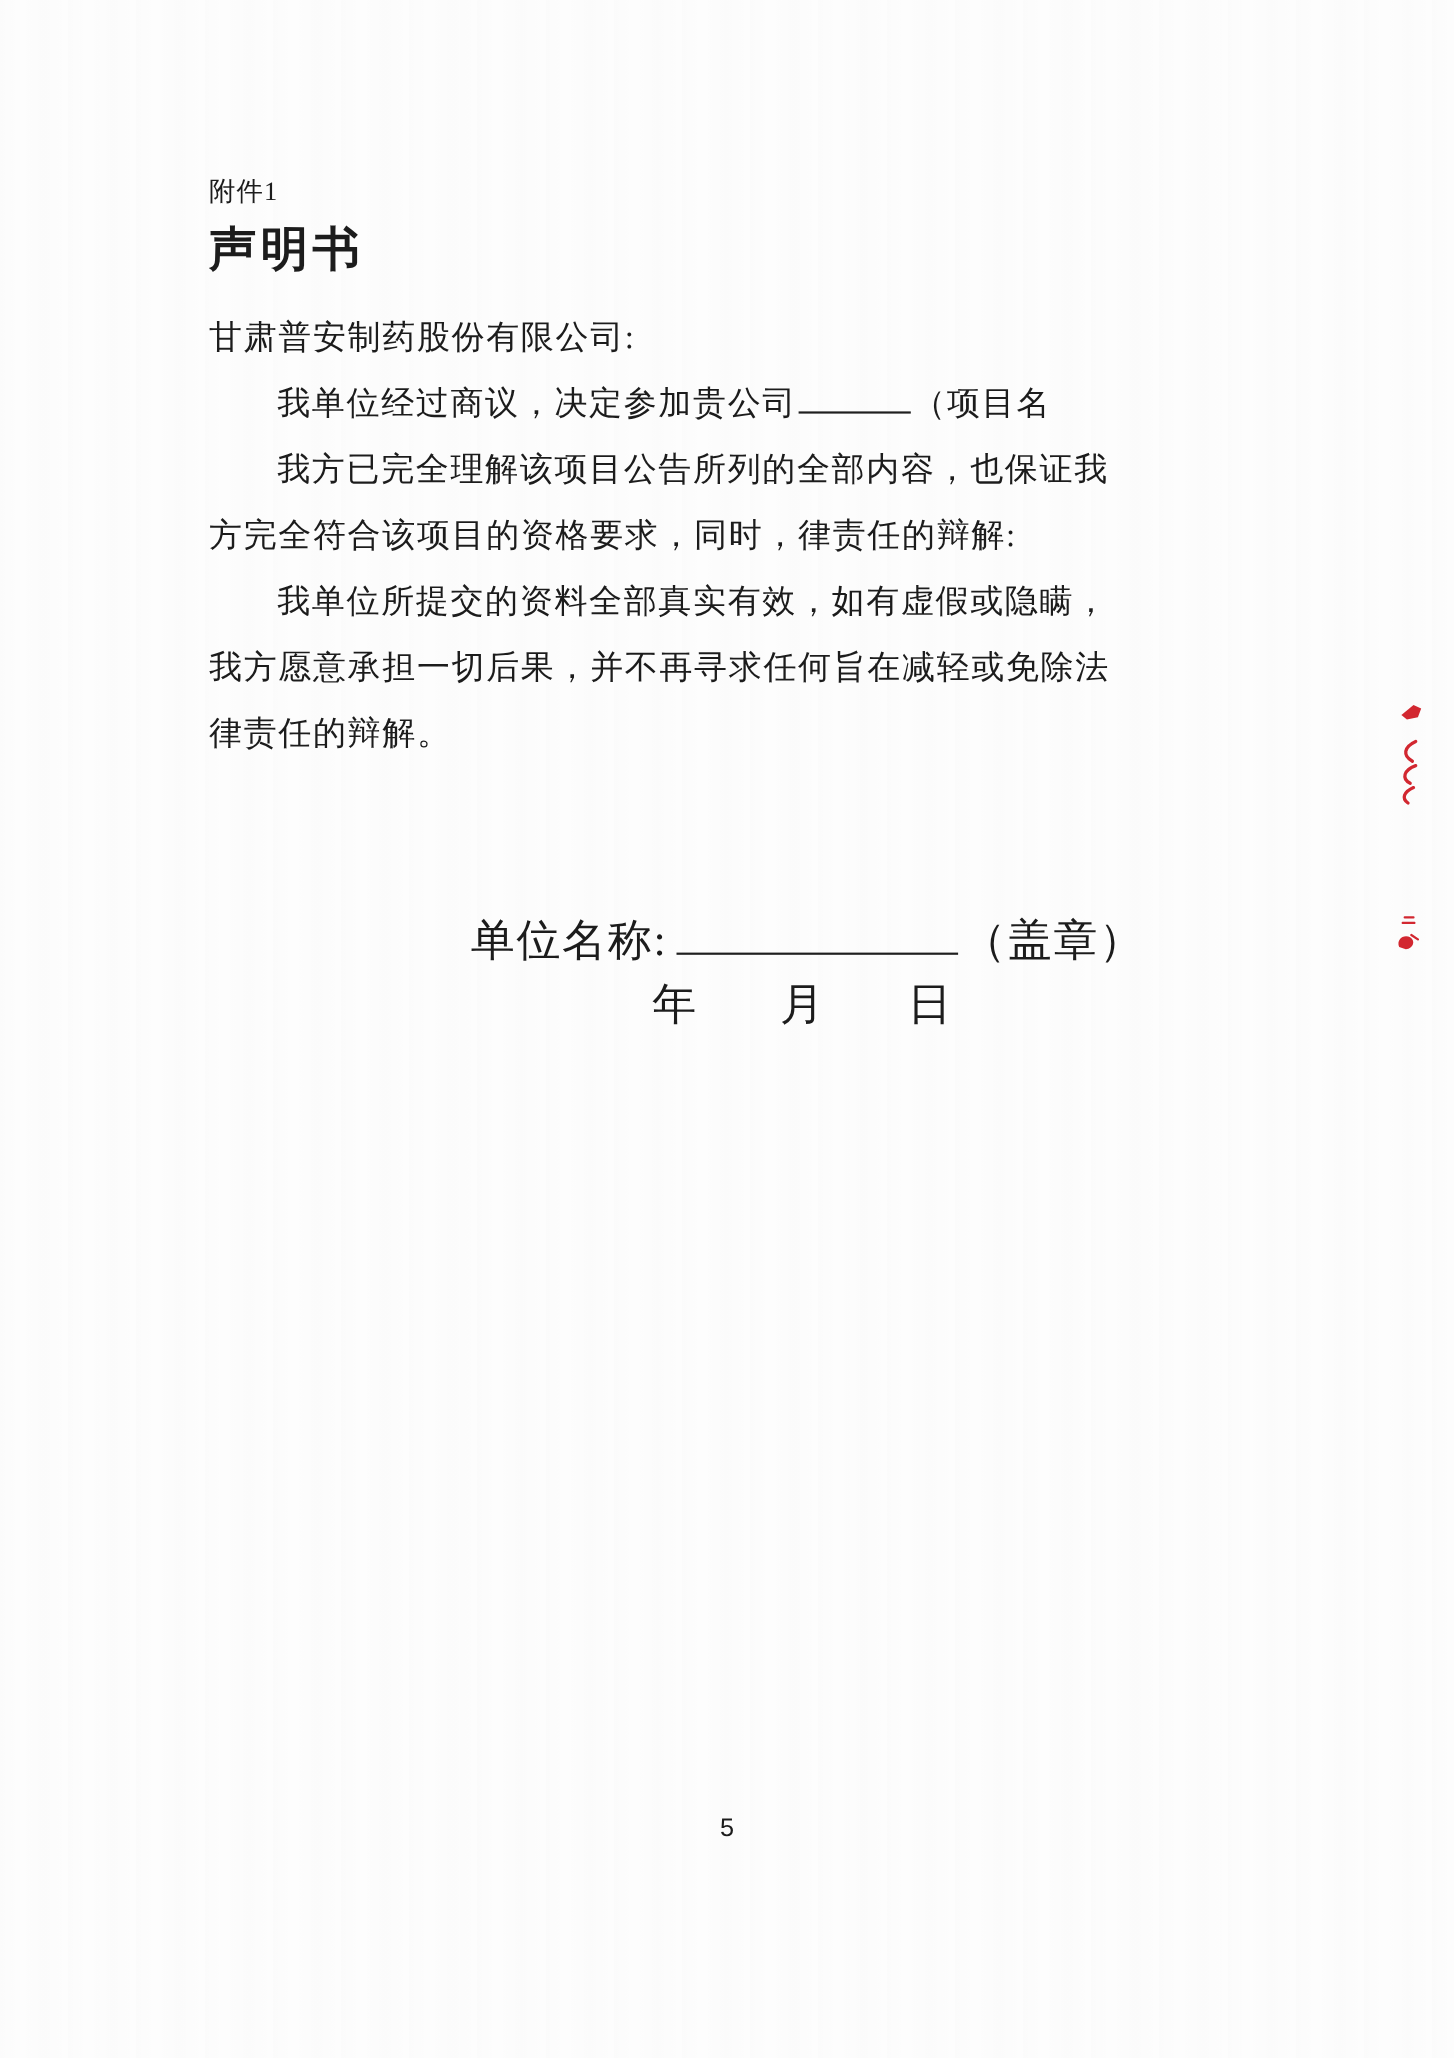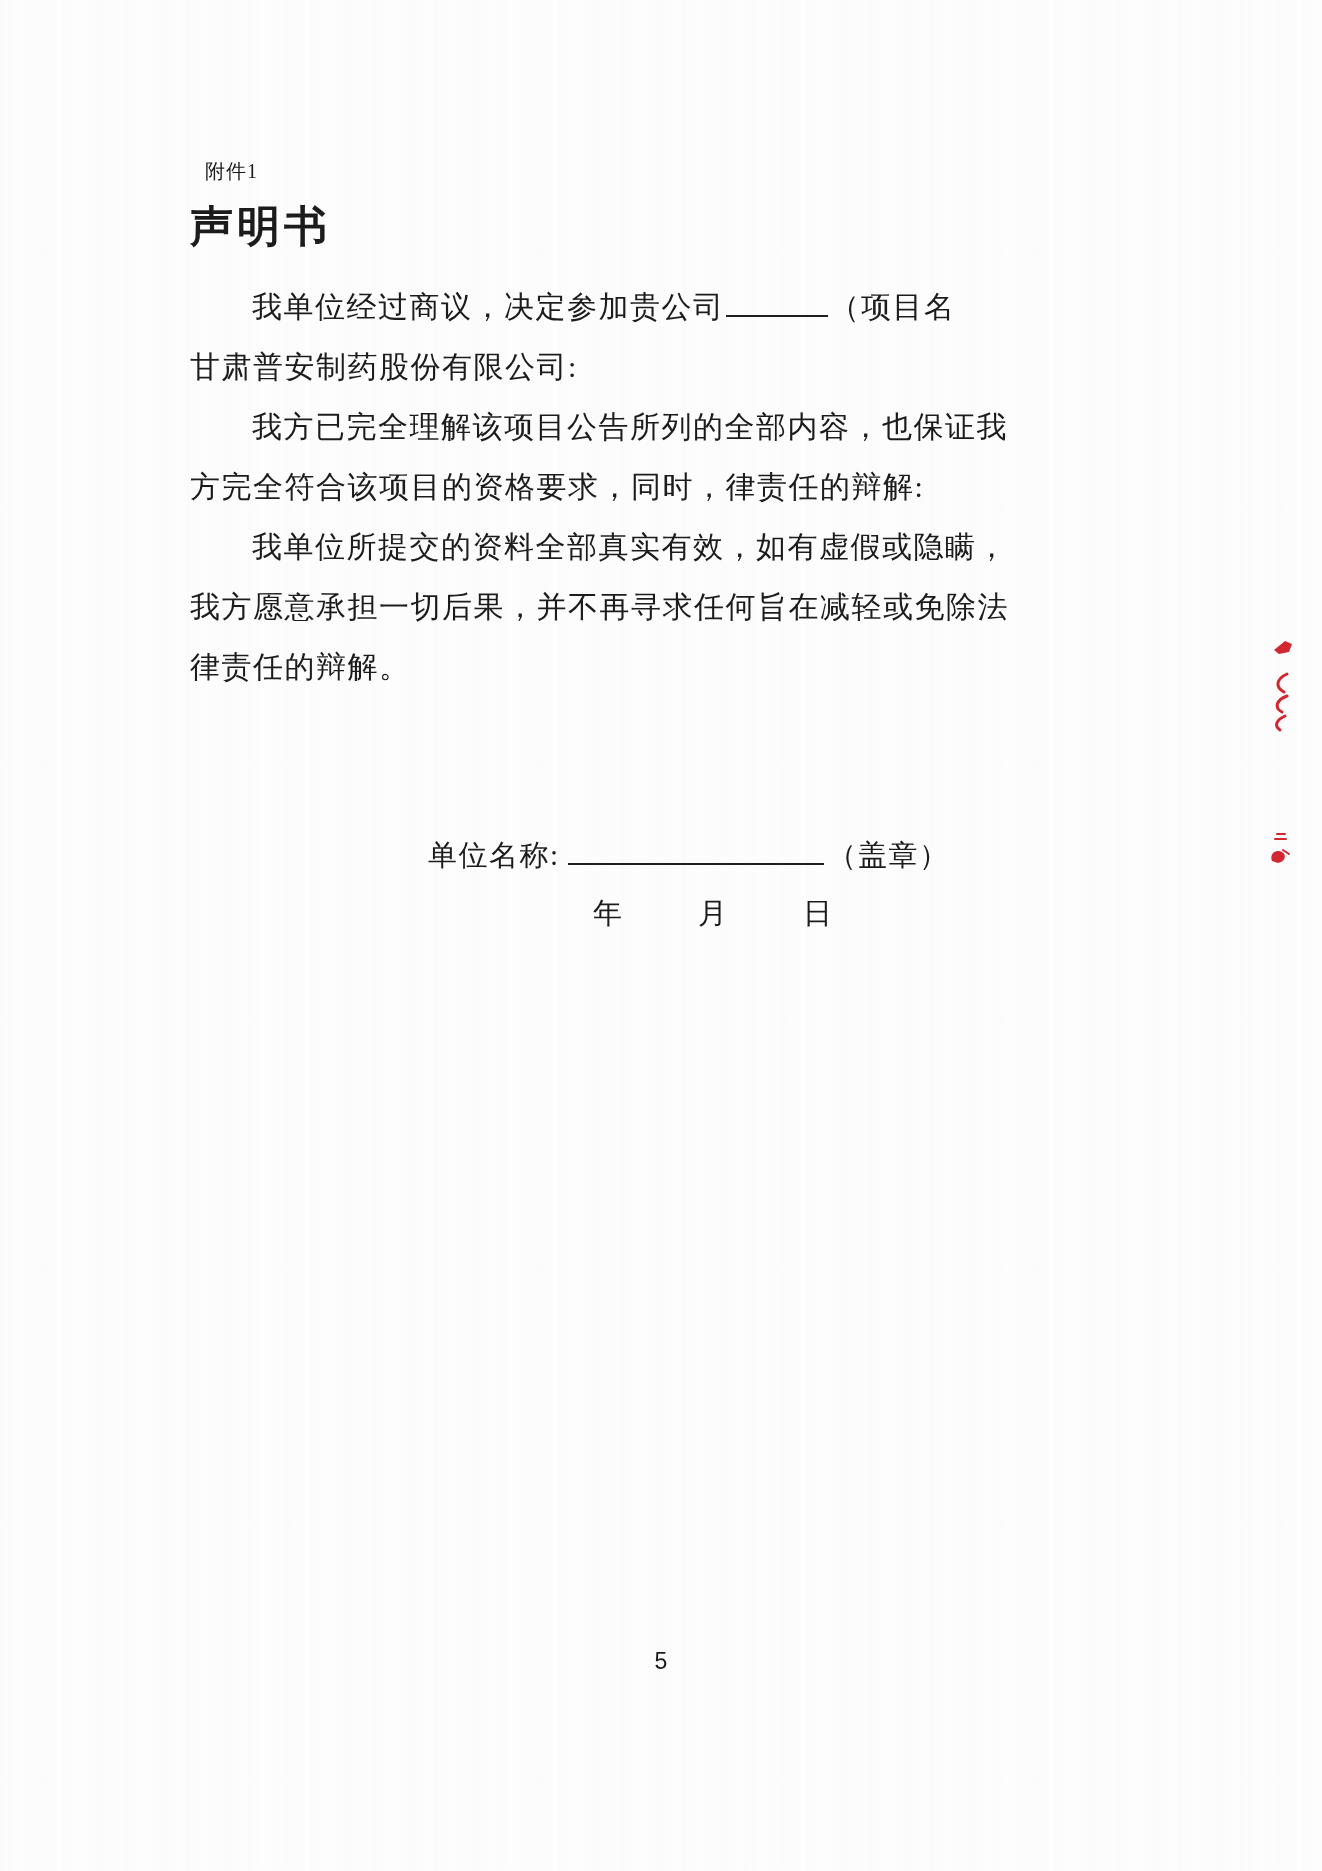--- a/index.html
+++ b/index.html
@@ -18,23 +18,23 @@
   .page {
     position: absolute;
     inset: 0;
     background:
       repeating-linear-gradient(90deg,
         rgba(0,0,0,0.006) 0px, rgba(0,0,0,0.0) 18px,
         rgba(0,0,0,0.008) 40px, rgba(0,0,0,0.0) 62px);
   }
   .attachment-label {
     position: absolute;
-    left: 205px;
+    left: 190px;
     top: 158px;
-    font-size: 20px;
+    font-size: 24px;
     letter-spacing: 1px;
   }
   .doc-title {
     position: absolute;
     left: 190px;
     top: 198px;
     width: 745px;
     font-size: 43px;
     font-weight: 700;
     letter-spacing: 4px;
@@ -62,21 +62,21 @@
     vertical-align: baseline;
     margin: 0 2px 0 1px;
   }
   .signature-block {
     position: absolute;
     left: 428px;
     top: 826px;
     width: 560px;
   }
   .sig-row {
-    font-size: 29px;
+    font-size: 40px;
     line-height: 58px;
     white-space: nowrap;
     letter-spacing: 1.5px;
   }
   .sig-underline {
     display: inline-block;
     height: 34px;
     border-bottom: 2px solid #1f1f1f;
     vertical-align: baseline;
     margin: 0 4px 0 8px;
@@ -118,22 +118,22 @@
 </head>
 <body>
 
 <div class="page">
 
   <div class="attachment-label">附件1</div>
 
   <div class="doc-title">声明书</div>
 
   <div class="body-block" id="body-block">
+      <div class="body-line">甘肃普安制药股份有限公司:</div>
       <div class="body-line indent"><span>我单位经过商议，决定参加贵公司</span><span class="blank-line"></span><span>（项目名</span></div>
-      <div class="body-line">甘肃普安制药股份有限公司:</div>
       <div class="body-line indent">我方已完全理解该项目公告所列的全部内容，也保证我</div>
       <div class="body-line">方完全符合该项目的资格要求，同时，律责任的辩解:</div>
       <div class="body-line indent">我单位所提交的资料全部真实有效，如有虚假或隐瞒，</div>
       <div class="body-line">我方愿意承担一切后果，并不再寻求任何旨在减轻或免除法</div>
       <div class="body-line">律责任的辩解。</div>
     </div>
 
   <div class="signature-block">
     <div class="sig-row">
       <span>单位名称:</span><span class="sig-underline unit"></span><span>（盖章）</span>

